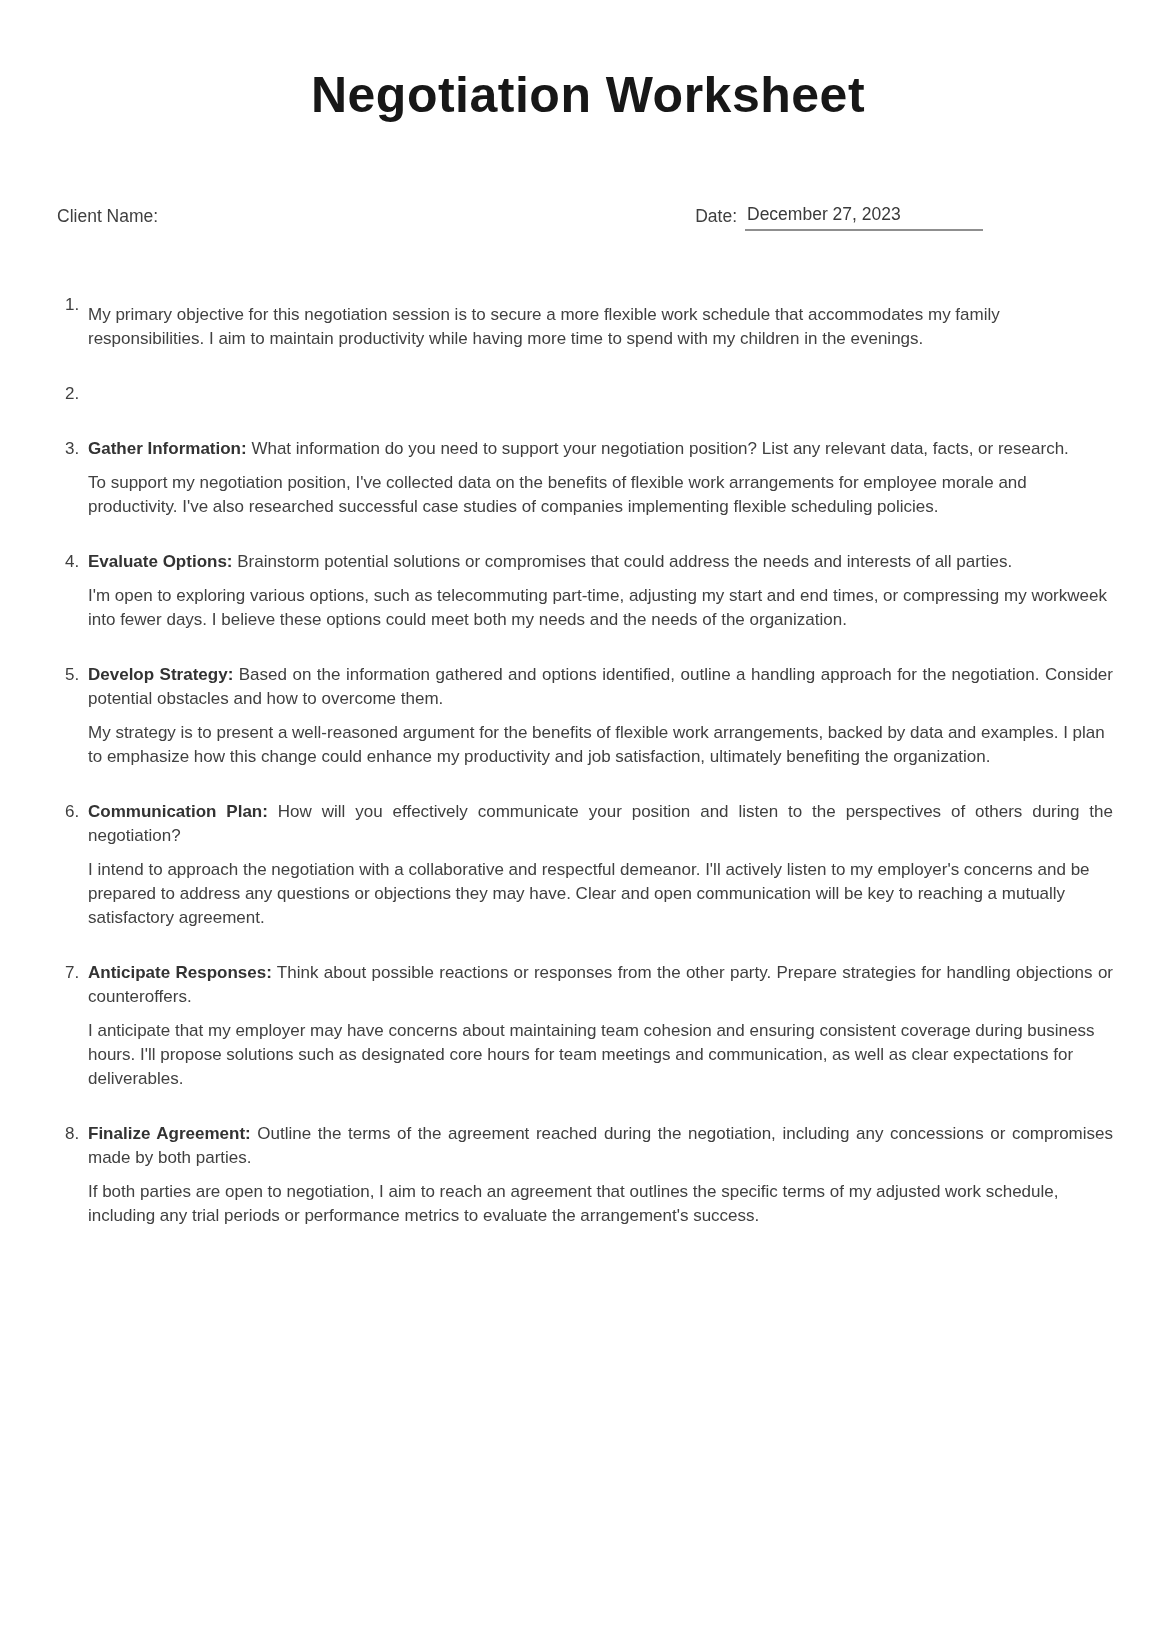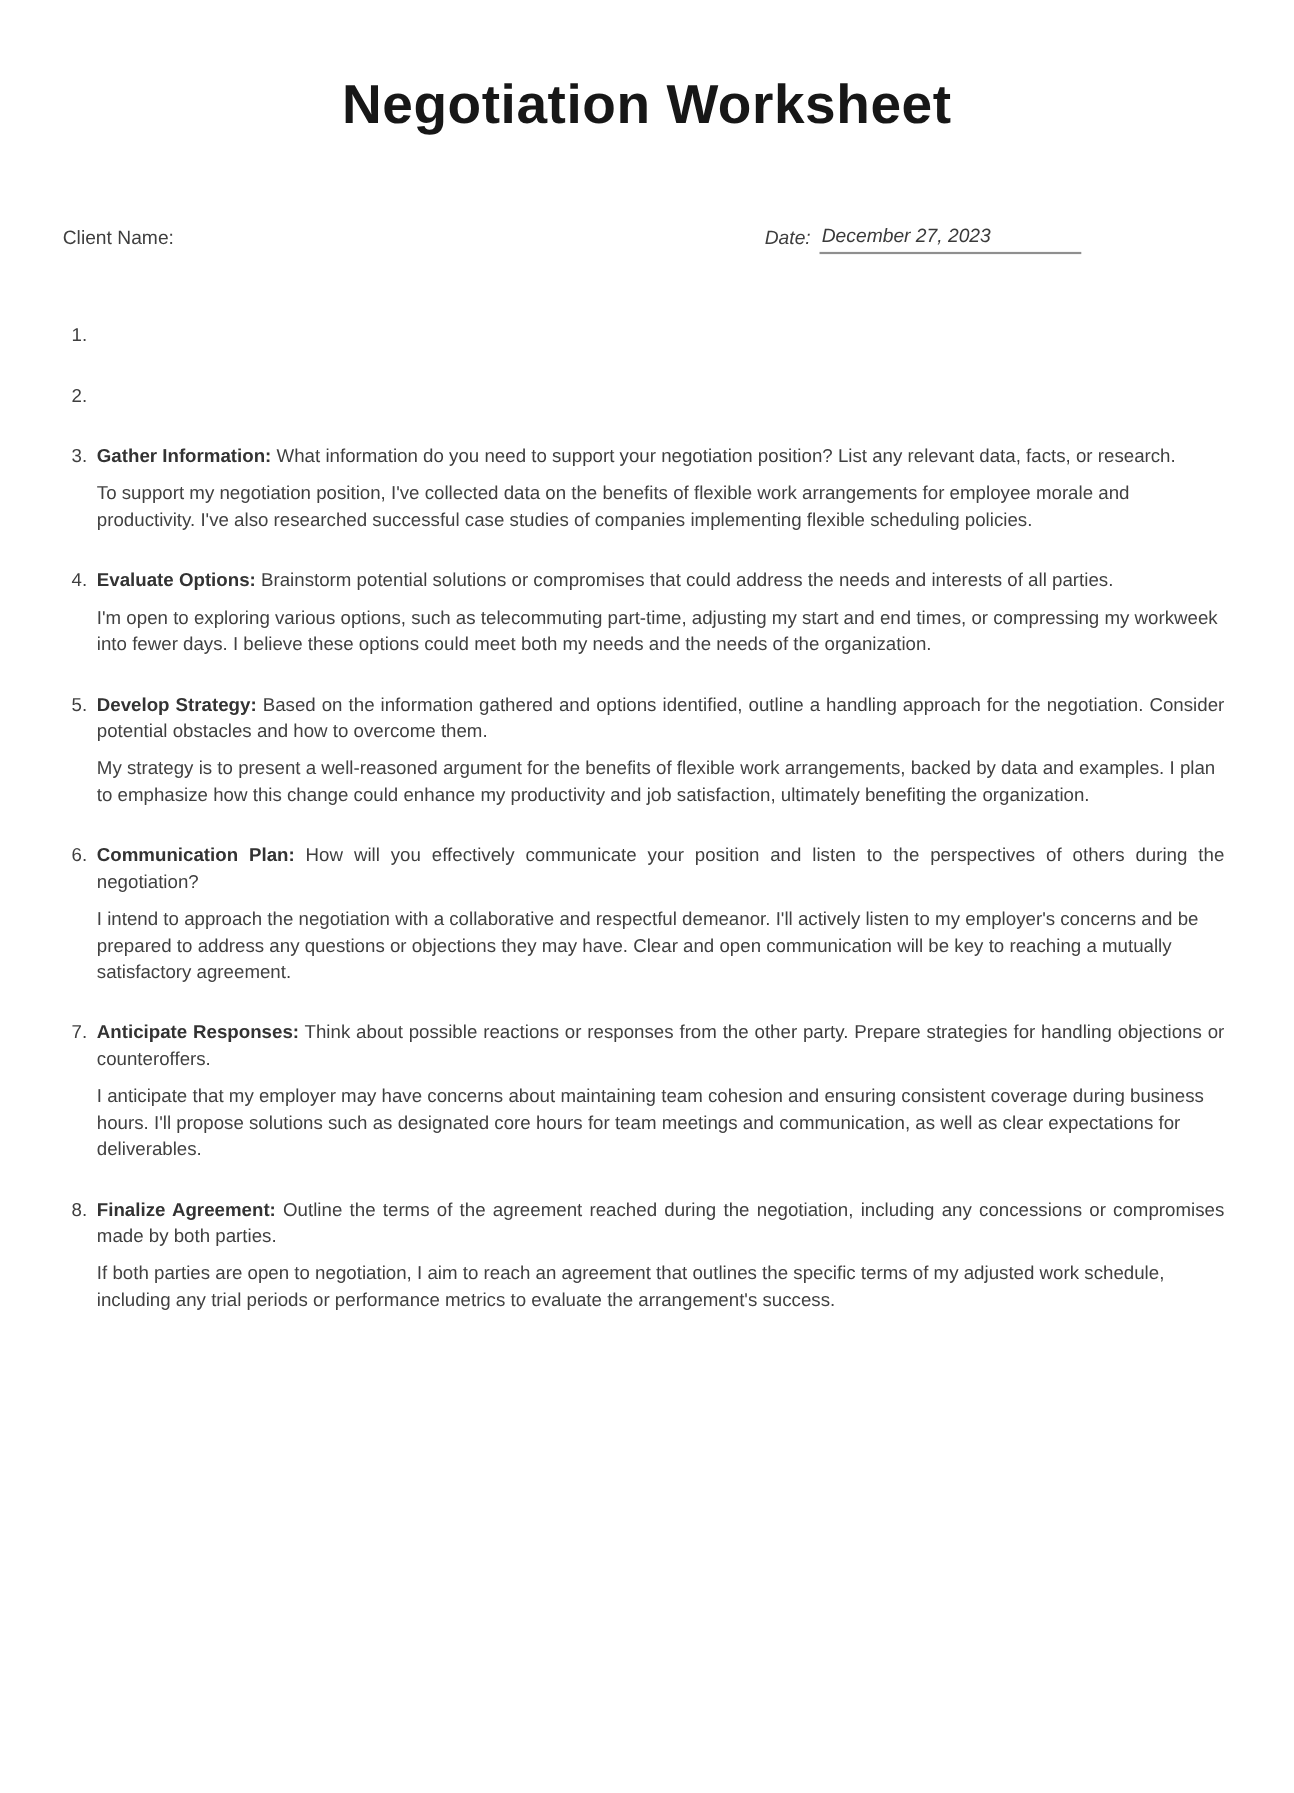--- a/index.html
+++ b/index.html
@@ -35,21 +35,21 @@
   .meta-value-line {
     display: inline-block;
     border-bottom: 2px solid #8f8f8f;
     margin-left: 8px;
     padding: 0 2px 4px 2px;
     color: #3a3a3a;
     white-space: nowrap;
   }
   .client-line { width: 372px; }
   .date-line { width: 238px; }
-  .meta-field.date-field { margin-left: auto; margin-right: 136px; font-style: italic; }
+  .meta-field.date-field { margin-left: auto; margin-right: 136px; }
 
   .sections {
     margin: 62px 63px 0 65px;
     font-size: 17px;
     line-height: 24px;
   }
   .section { display: flex; margin-bottom: 31px; }
   .num {
     width: 23px;
     flex: 0 0 23px;
@@ -75,20 +75,21 @@
       <span class="meta-label">Date:</span>
       <span class="meta-value-line date-line">December 27, 2023</span>
     </div>
   </div>
 
   <div class="sections">
 
     <div class="section">
       <div class="num">1.</div>
       <div class="content">
+        <p class="answer">My primary objective for this negotiation session is to secure a more flexible work schedule that accommodates my family responsibilities. I aim to maintain productivity while having more time to spend with my children in the evenings.</p>
       </div>
     </div>
 
     <div class="section">
       <div class="num">2.</div>
       <div class="content">
       </div>
     </div>
 
     <div class="section">

